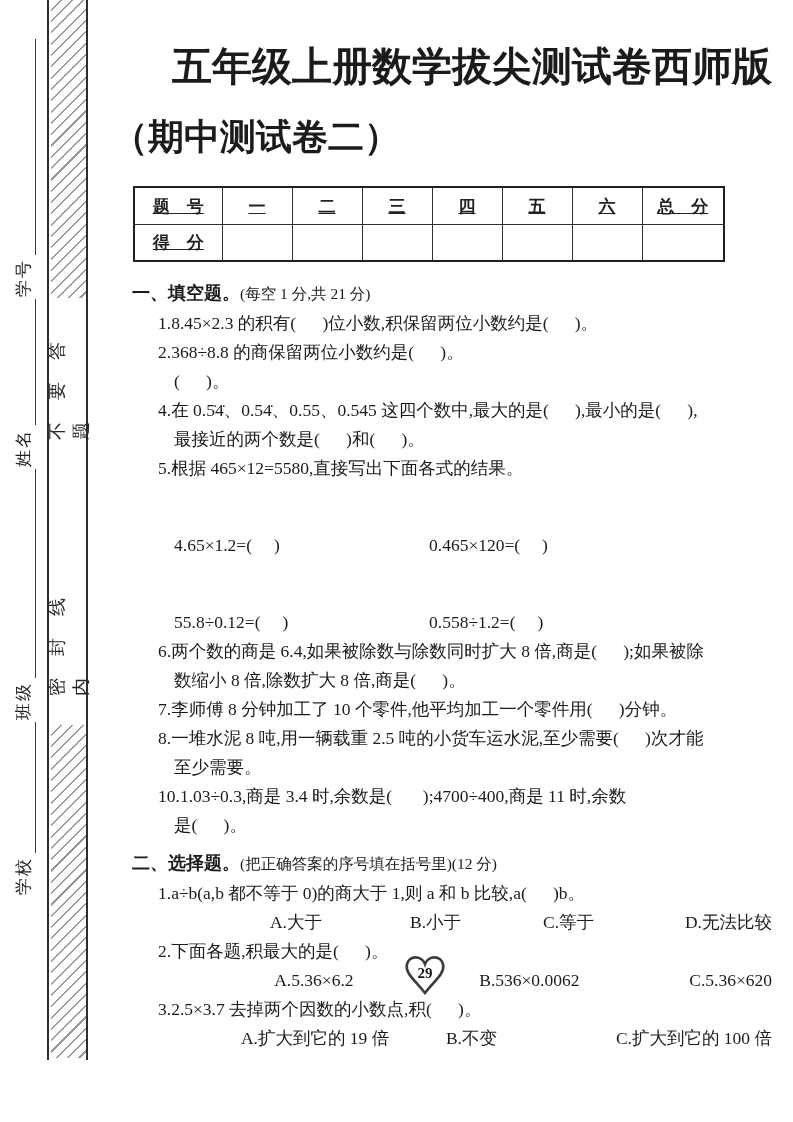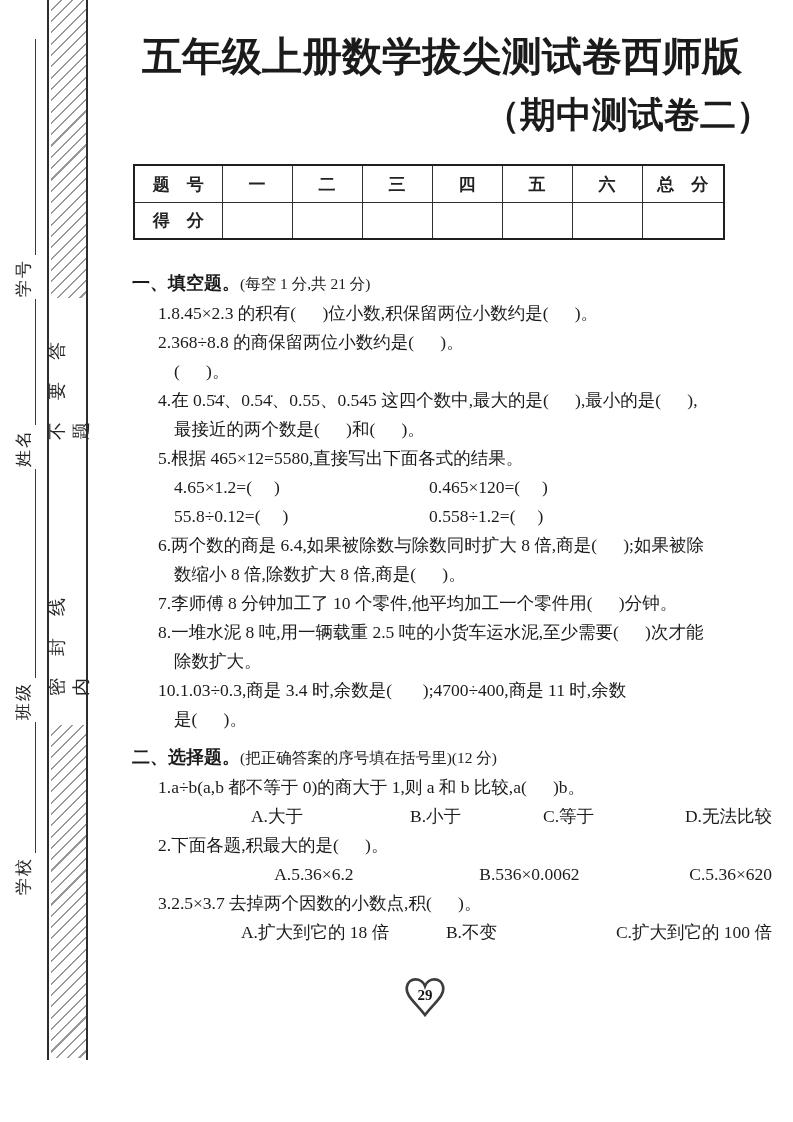--- a/index.html
+++ b/index.html
@@ -19,49 +19,49 @@
     display:flex;align-items:center;
   }
   .label-strip{height:26px;font-size:17px;color:#222;}
   .label-strip .lbl{white-space:nowrap;letter-spacing:2px;}
   .label-strip .blank{flex:1;align-self:stretch;border-bottom:1.6px solid #3a3a3a;margin-left:4px;}
   .seal-strip{height:34px;font-size:18px;color:#262626;justify-content:center;letter-spacing:22px;padding-left:22px;box-sizing:border-box;}
   
   .content{position:absolute;left:112px;top:0;width:660px;}
   .title{
     font-family:"Liberation Sans","DejaVu Sans",sans-serif;
-    font-weight:bold;font-size:40px;line-height:52px;text-align:center;margin-top:30px;
+    font-weight:bold;font-size:40px;line-height:52px;text-align:right;margin-top:40px;
     white-space:nowrap;
   }
   .subtitle{
     font-family:"Liberation Sans","DejaVu Sans",sans-serif;
-    font-weight:bold;font-size:36px;line-height:46px;text-align:right;margin-top:10px;
+    font-weight:bold;font-size:36px;line-height:46px;text-align:left;margin-top:22px;
   }
   table.score{
     border-collapse:collapse;margin:26px 0 0 21px;table-layout:fixed;
     border:2px solid #1f1f1f;
   }
   table.score td{
     border:1px solid #2f2f2f;text-align:center;vertical-align:middle;
-    font-weight:bold;font-size:17px;color:#222;
+    font-weight:bold;font-size:17px;color:#222;text-decoration:underline;
   }
   table.score tr.r1 td{height:34px;}
   table.score tr.r2 td{height:33px;}
-  .sec-head{font-size:18px;font-weight:bold;line-height:30px;padding-left:20px;margin-top:28px;white-space:pre-wrap;}
+  .sec-head{font-size:18px;font-weight:bold;line-height:30px;padding-left:20px;margin-top:16px;white-space:pre-wrap;}
   .sec-head .note{font-weight:normal;font-size:15.5px;}
   .sec2{margin-top:8px;}
   .qline{font-size:17.5px;line-height:29px;padding-left:46px;white-space:pre-wrap;}
   .qline.cont{padding-left:62px;}
-  .eq-row{display:flex;padding-left:62px;font-size:17.5px;line-height:29px;white-space:pre-wrap;}
+  .eq-row{display:flex;padding-left:62px;font-size:17.5px;line-height:29px;white-space:pre-wrap;margin-top:48px;}
   .eq-row .c1{width:255px;}
   .opt-row{display:flex;padding-left:58px;font-size:17.5px;line-height:29px;white-space:pre-wrap;justify-content:flex-end;}
-  .w140{width:140px;} .w133{width:133px;margin-left:19px;} .w142{width:142px;}
+  .w140{width:140px;} .w133{width:133px;} .w142{width:142px;}
   .w205{width:205px;} .w210{width:210px;} .w170{width:170px;}
   
-  .heart-wrap{position:absolute;left:402px;top:975px;width:46px;height:46px;}
+  .heart-wrap{position:absolute;left:402px;top:953px;width:46px;height:46px;}
   .heart-wrap svg{display:block;}
   .heart-wrap path{fill:none;stroke:#3c3c3c;stroke-width:2.6px;}
   .heart-wrap text{font-family:"Liberation Serif","DejaVu Serif",serif;font-size:15px;font-weight:bold;fill:#161616;}
 </style>
 </head>
 <body>
 
 <div>
 
   <div class="vrot label-strip" style="left:10px;top:297px;width:258px;">
@@ -149,21 +149,21 @@
   </div>
   <div class="eq-row">
     <span class="c1">55.8÷0.12=(     )</span>
     <span class="c2">0.558÷1.2=(     )</span>
   </div>
 
   <div class="qline">6.两个数的商是 6.4,如果被除数与除数同时扩大 8 倍,商是(      );如果被除</div>
   <div class="qline cont">数缩小 8 倍,除数扩大 8 倍,商是(      )。</div>
   <div class="qline">7.李师傅 8 分钟加工了 10 个零件,他平均加工一个零件用(      )分钟。</div>
   <div class="qline">8.一堆水泥 8 吨,用一辆载重 2.5 吨的小货车运水泥,至少需要(      )次才能</div>
-  <div class="qline cont">除数扩大。</div>
+  <div class="qline cont">至少需要。</div>
   <div class="qline">10.1.03÷0.3,商是 3.4 时,余数是(       );4700÷400,商是 11 时,余数</div>
   <div class="qline cont">是(      )。</div>
 
   <div class="sec-head sec2"><span>二、选择题。</span><span class="note">(把正确答案的序号填在括号里)(12 分)</span></div>
 
   <div class="qline">1.a÷b(a,b 都不等于 0)的商大于 1,则 a 和 b 比较,a(      )b。</div>
   <div class="opt-row">
     <span class="w140">A.大于</span>
     <span class="w133">B.小于</span>
     <span class="w142">C.等于</span>
@@ -172,21 +172,21 @@
 
   <div class="qline">2.下面各题,积最大的是(      )。</div>
   <div class="opt-row">
     <span class="w205">A.5.36×6.2</span>
     <span class="w210">B.536×0.0062</span>
     <span>C.5.36×620</span>
   </div>
 
   <div class="qline">3.2.5×3.7 去掉两个因数的小数点,积(      )。</div>
   <div class="opt-row">
-    <span class="w205">A.扩大到它的 18 倍</span>
+    <span class="w205">A.扩大到它的 19 倍</span>
     <span class="w170">B.不变</span>
     <span>C.扩大到它的 100 倍</span>
   </div>
 </div>
 
 <div class="heart-wrap">
   <svg width="46" height="46" viewBox="0 0 46 46">
     <path d="M23 11 C20 2.5, 6.5 1.5, 4.8 12 C3.5 21, 13 27, 23 40 C33 27, 42.5 21, 41.2 12 C39.5 1.5, 26 2.5, 23 11 Z"></path>
     <text x="23" y="25" text-anchor="middle">29</text>
   </svg>

